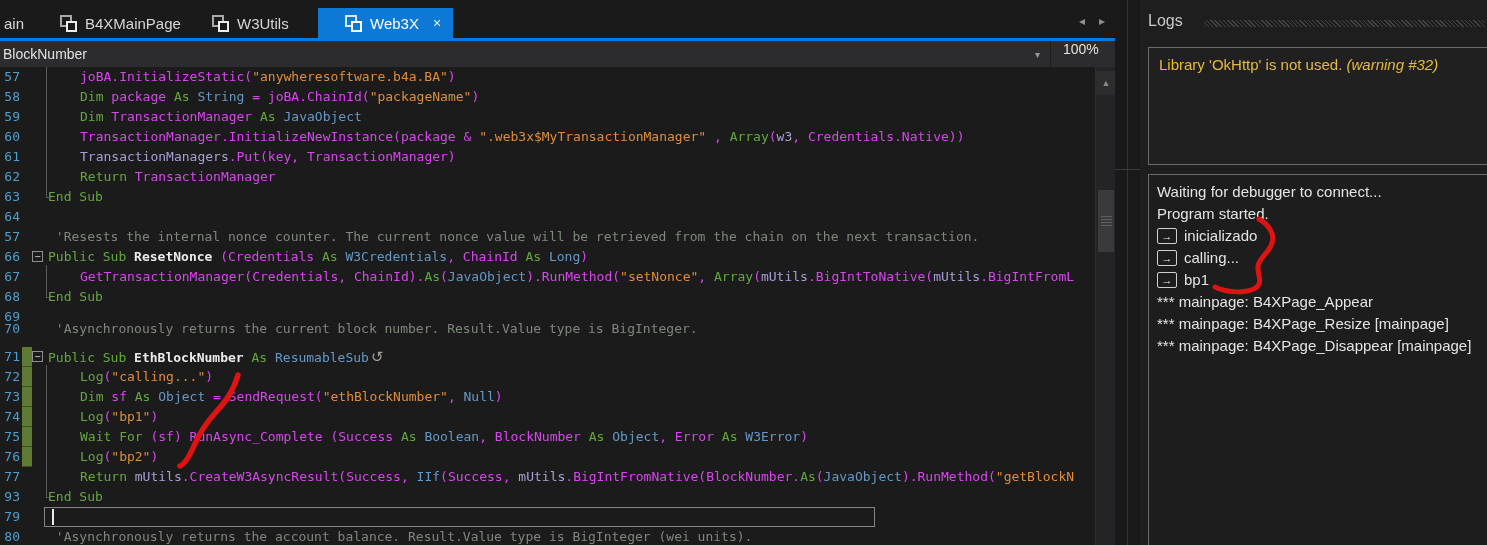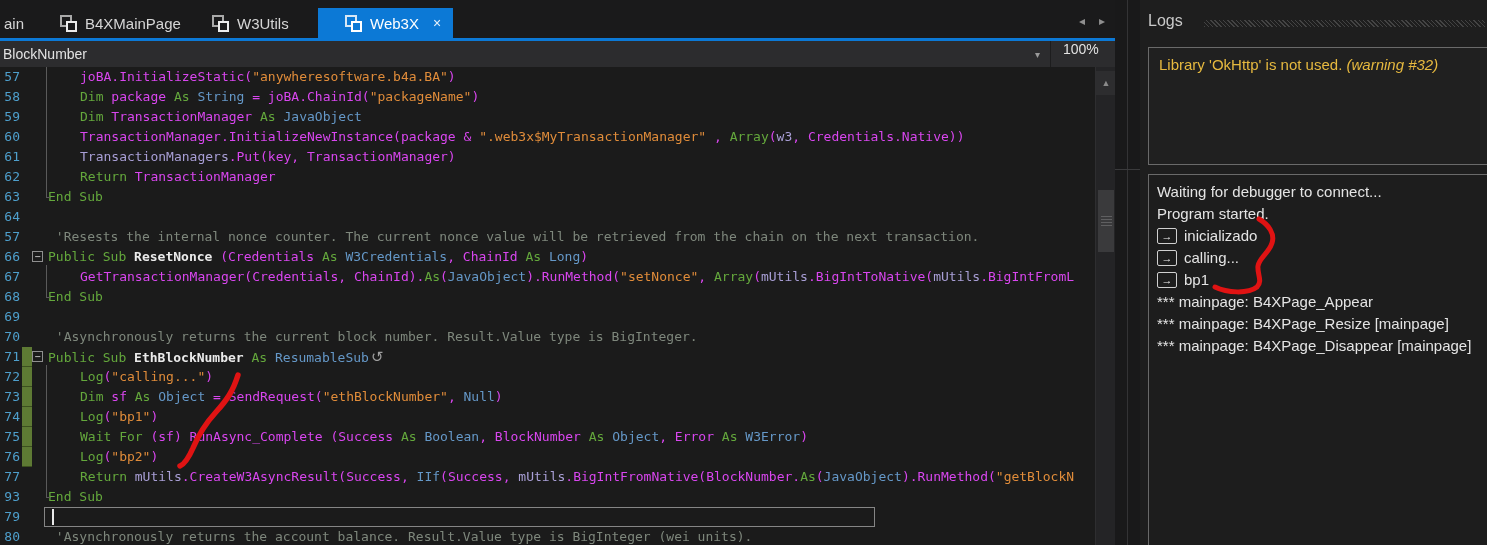--- a/index.html
+++ b/index.html
@@ -143,21 +143,21 @@
           <div class="crow ind1" style="top: 60px;"><span class="ln">60</span><span class="code"><span class="tk-d">TransactionManager.InitializeNewInstance(package &amp; </span><span class="tk-s">".web3x$MyTransactionManager"</span><span class="tk-d"> , </span><span class="tk-k">Array</span><span class="tk-d">(</span><span class="tk-g">w3</span><span class="tk-d">, Credentials.Native))</span></span></div>
           <div class="crow ind1" style="top: 80px;"><span class="ln">61</span><span class="code"><span class="tk-g">TransactionManagers</span><span class="tk-d">.Put(key, TransactionManager)</span></span></div>
           <div class="crow ind1" style="top: 100px;"><span class="ln">62</span><span class="code"><span class="tk-k">Return </span><span class="tk-d">TransactionManager</span></span></div>
           <div class="crow ind0" style="top: 120px;"><span class="ln">63</span><span class="code"><span class="tk-k">End Sub</span></span></div>
           <div class="crow ind0" style="top: 140px;"><span class="ln">64</span><span class="code"></span></div>
           <div class="crow ind0" style="top: 160px;"><span class="ln">57</span><span class="code"><span class="tk-c"> 'Resests the internal nonce counter. The current nonce value will be retrieved from the chain on the next transaction.</span></span></div>
           <div class="crow ind0" style="top: 180px;"><span class="ln">66</span><span class="fold">−</span><span class="code"><span class="tk-k">Public Sub </span><span class="tk-b">ResetNonce</span><span class="tk-d"> (Credentials </span><span class="tk-k">As </span><span class="tk-t">W3Credentials</span><span class="tk-d">, ChainId </span><span class="tk-k">As </span><span class="tk-t">Long</span><span class="tk-d">)</span></span></div>
           <div class="crow ind1" style="top: 200px;"><span class="ln">67</span><span class="code"><span class="tk-d">GetTransactionManager(Credentials, ChainId).</span><span class="tk-k">As</span><span class="tk-d">(</span><span class="tk-t">JavaObject</span><span class="tk-d">).RunMethod(</span><span class="tk-s">"setNonce"</span><span class="tk-d">, </span><span class="tk-k">Array</span><span class="tk-d">(</span><span class="tk-g">mUtils</span><span class="tk-d">.BigIntToNative(</span><span class="tk-g">mUtils</span><span class="tk-d">.BigIntFromL</span></span></div>
           <div class="crow ind0" style="top: 220px;"><span class="ln">68</span><span class="code"><span class="tk-k">End Sub</span></span></div>
           <div class="crow ind0" style="top: 240px;"><span class="ln">69</span><span class="code"></span></div>
-          <div class="crow ind0" style="top: 260px;"><span class="ln">70</span><span class="code"><span class="tk-c"> 'Asynchronously returns the current block number. Result.Value type is BigInteger.</span></span></div>
+          <div class="crow ind0" style="top: 252px;"><span class="ln">70</span><span class="code"><span class="tk-c"> 'Asynchronously returns the current block number. Result.Value type is BigInteger.</span></span></div>
           <div class="crow ind0" style="top: 280px;"><span class="ln">71</span><span class="chbar"></span><span class="fold">−</span><span class="code"><span class="tk-k">Public Sub </span><span class="tk-b">EthBlockNumber</span><span class="tk-d"> </span><span class="tk-k">As </span><span class="tk-t">ResumableSub</span><span class="rsub">↺</span></span></div>
           <div class="crow ind1" style="top: 300px;"><span class="ln">72</span><span class="chbar"></span><span class="code"><span class="tk-k">Log</span><span class="tk-d">(</span><span class="tk-s">"calling..."</span><span class="tk-d">)</span></span></div>
           <div class="crow ind1" style="top: 320px;"><span class="ln">73</span><span class="chbar"></span><span class="code"><span class="tk-k">Dim </span><span class="tk-d">sf </span><span class="tk-k">As </span><span class="tk-t">Object</span><span class="tk-d"> = SendRequest(</span><span class="tk-s">"ethBlockNumber"</span><span class="tk-d">, </span><span class="tk-t">Null</span><span class="tk-d">)</span></span></div>
           <div class="crow ind1" style="top: 340px;"><span class="ln">74</span><span class="chbar"></span><span class="code"><span class="tk-k">Log</span><span class="tk-d">(</span><span class="tk-s">"bp1"</span><span class="tk-d">)</span></span></div>
           <div class="crow ind1" style="top: 360px;"><span class="ln">75</span><span class="chbar"></span><span class="code"><span class="tk-k">Wait For</span><span class="tk-d"> (sf) RunAsync_Complete (Success </span><span class="tk-k">As </span><span class="tk-t">Boolean</span><span class="tk-d">, BlockNumber </span><span class="tk-k">As </span><span class="tk-t">Object</span><span class="tk-d">, Error </span><span class="tk-k">As </span><span class="tk-t">W3Error</span><span class="tk-d">)</span></span></div>
           <div class="crow ind1" style="top: 380px;"><span class="ln">76</span><span class="chbar"></span><span class="code"><span class="tk-k">Log</span><span class="tk-d">(</span><span class="tk-s">"bp2"</span><span class="tk-d">)</span></span></div>
           <div class="crow ind1" style="top: 400px;"><span class="ln">77</span><span class="code"><span class="tk-k">Return </span><span class="tk-g">mUtils</span><span class="tk-d">.CreateW3AsyncResult(Success, </span><span class="tk-t">IIf</span><span class="tk-d">(Success, </span><span class="tk-g">mUtils</span><span class="tk-d">.BigIntFromNative(BlockNumber.</span><span class="tk-k">As</span><span class="tk-d">(</span><span class="tk-t">JavaObject</span><span class="tk-d">).RunMethod(</span><span class="tk-s">"getBlockN</span></span></div>
           <div class="crow ind0" style="top: 420px;"><span class="ln">93</span><span class="code"><span class="tk-k">End Sub</span></span></div>
           <div class="crow ind1" style="top: 440px;"><span class="ln">79</span><div class="curbox"></div><div class="caret"></div><span class="code"></span></div>
           <div class="crow ind0" style="top: 460px;"><span class="ln">80</span><span class="code"><span class="tk-c"> 'Asynchronously returns the account balance. Result.Value type is BigInteger (wei units).</span></span></div>

